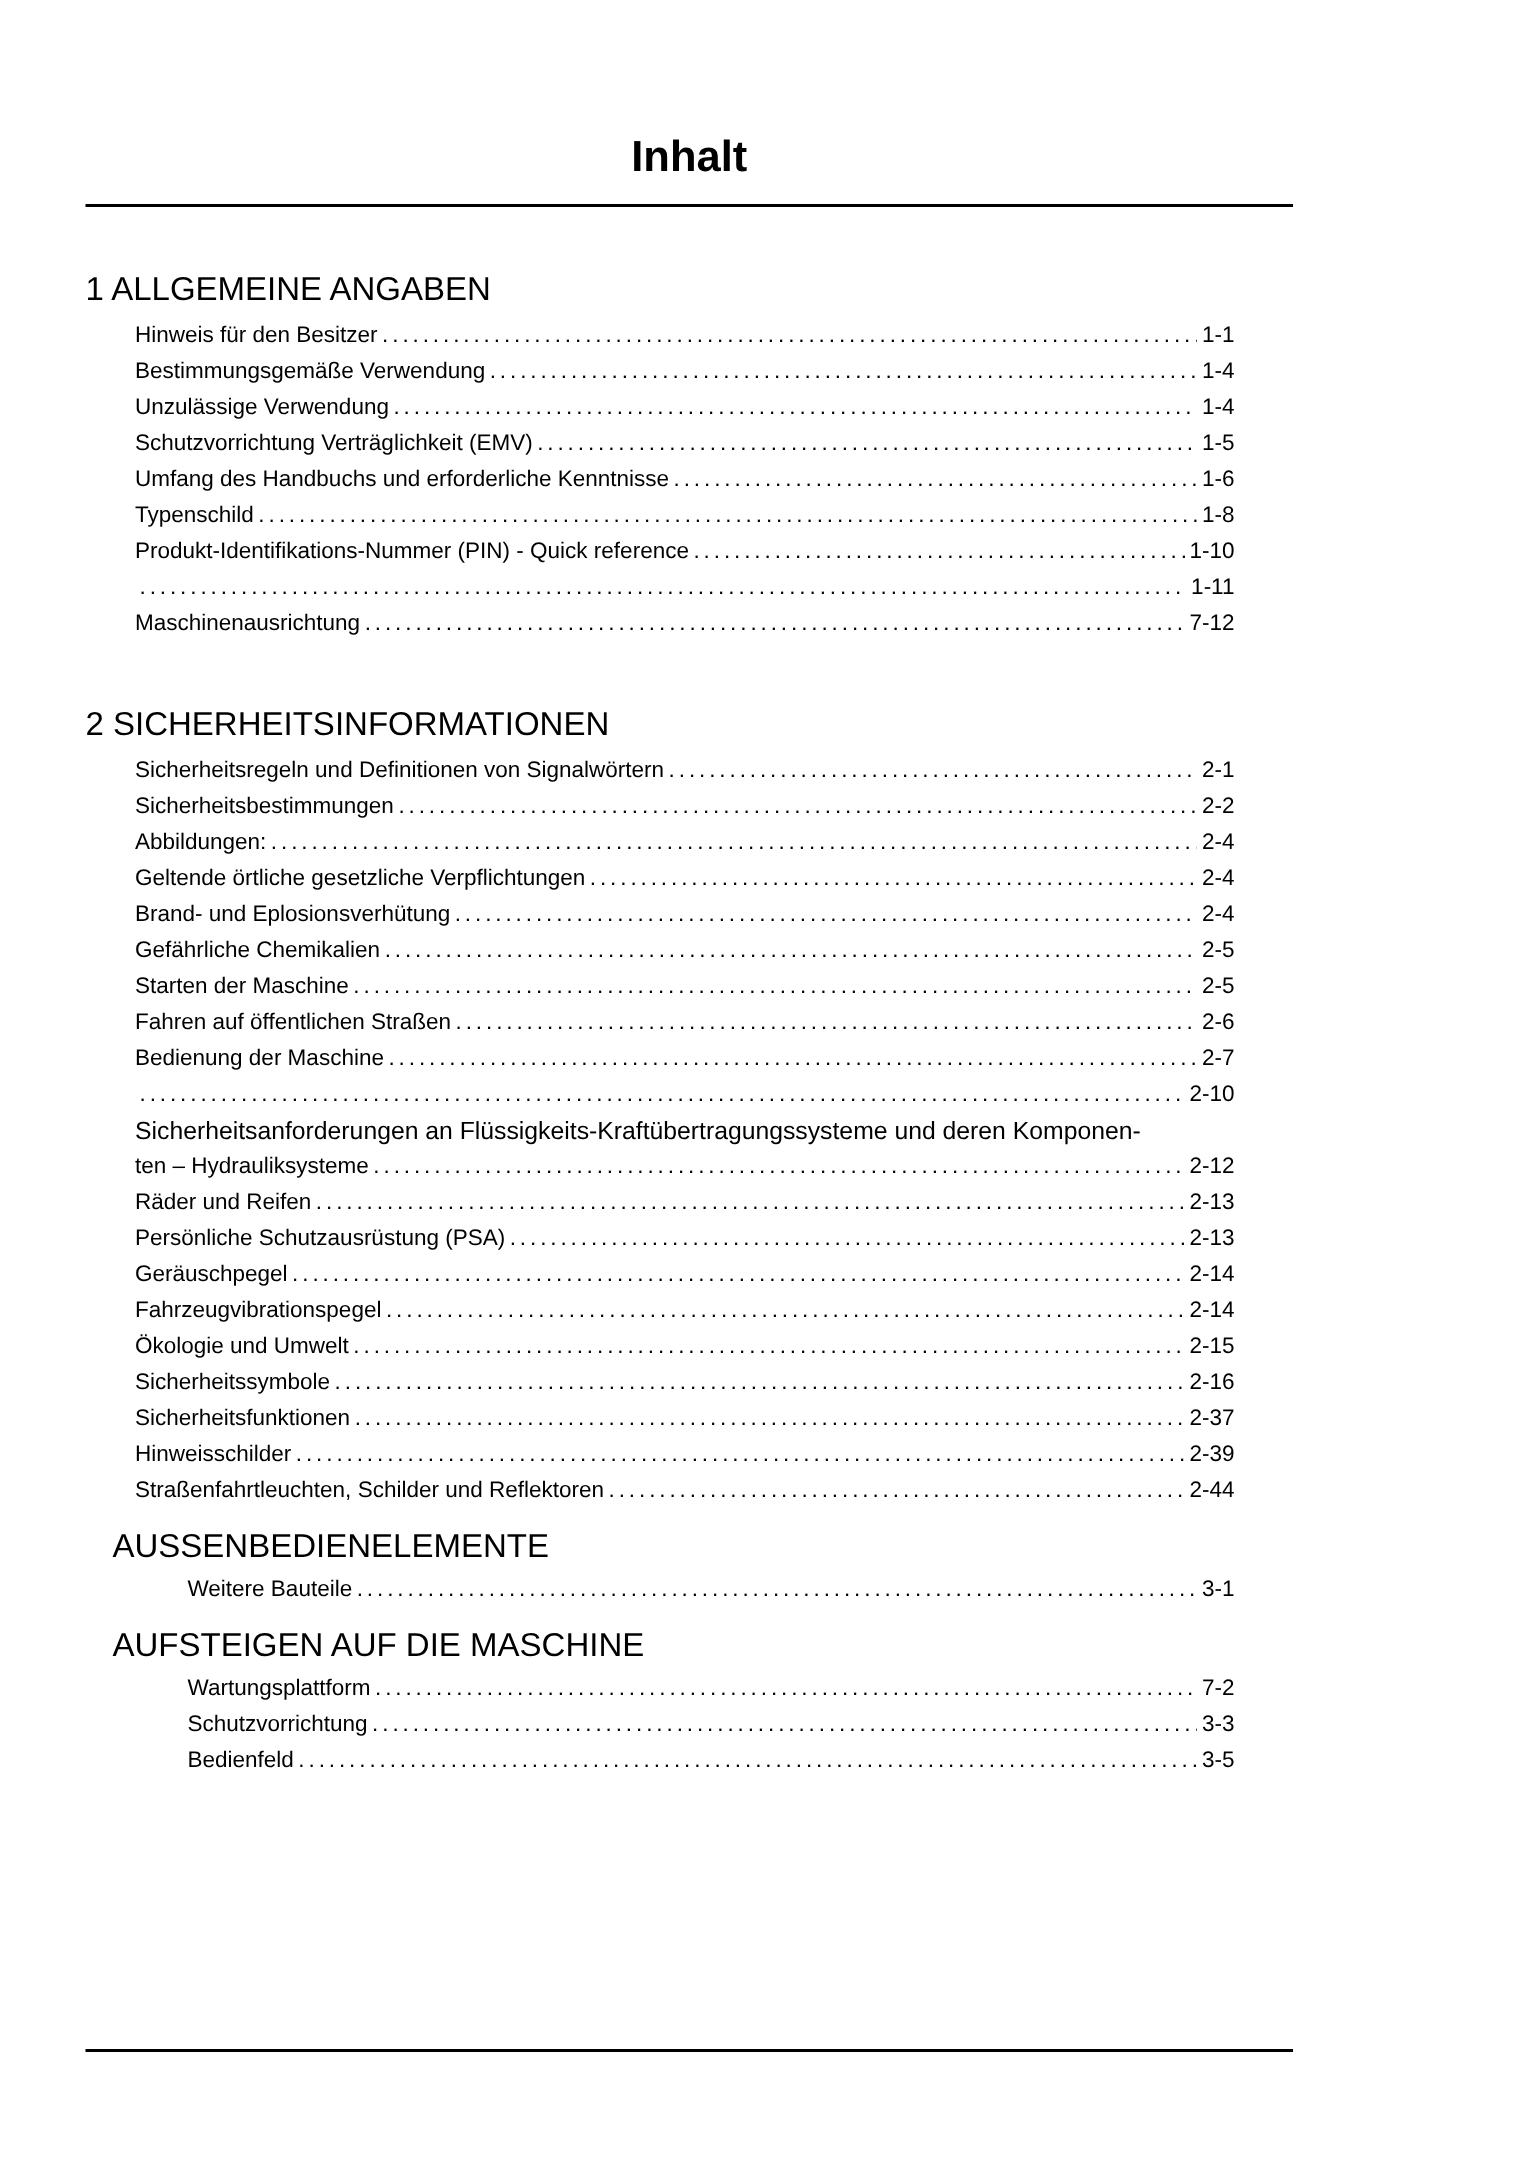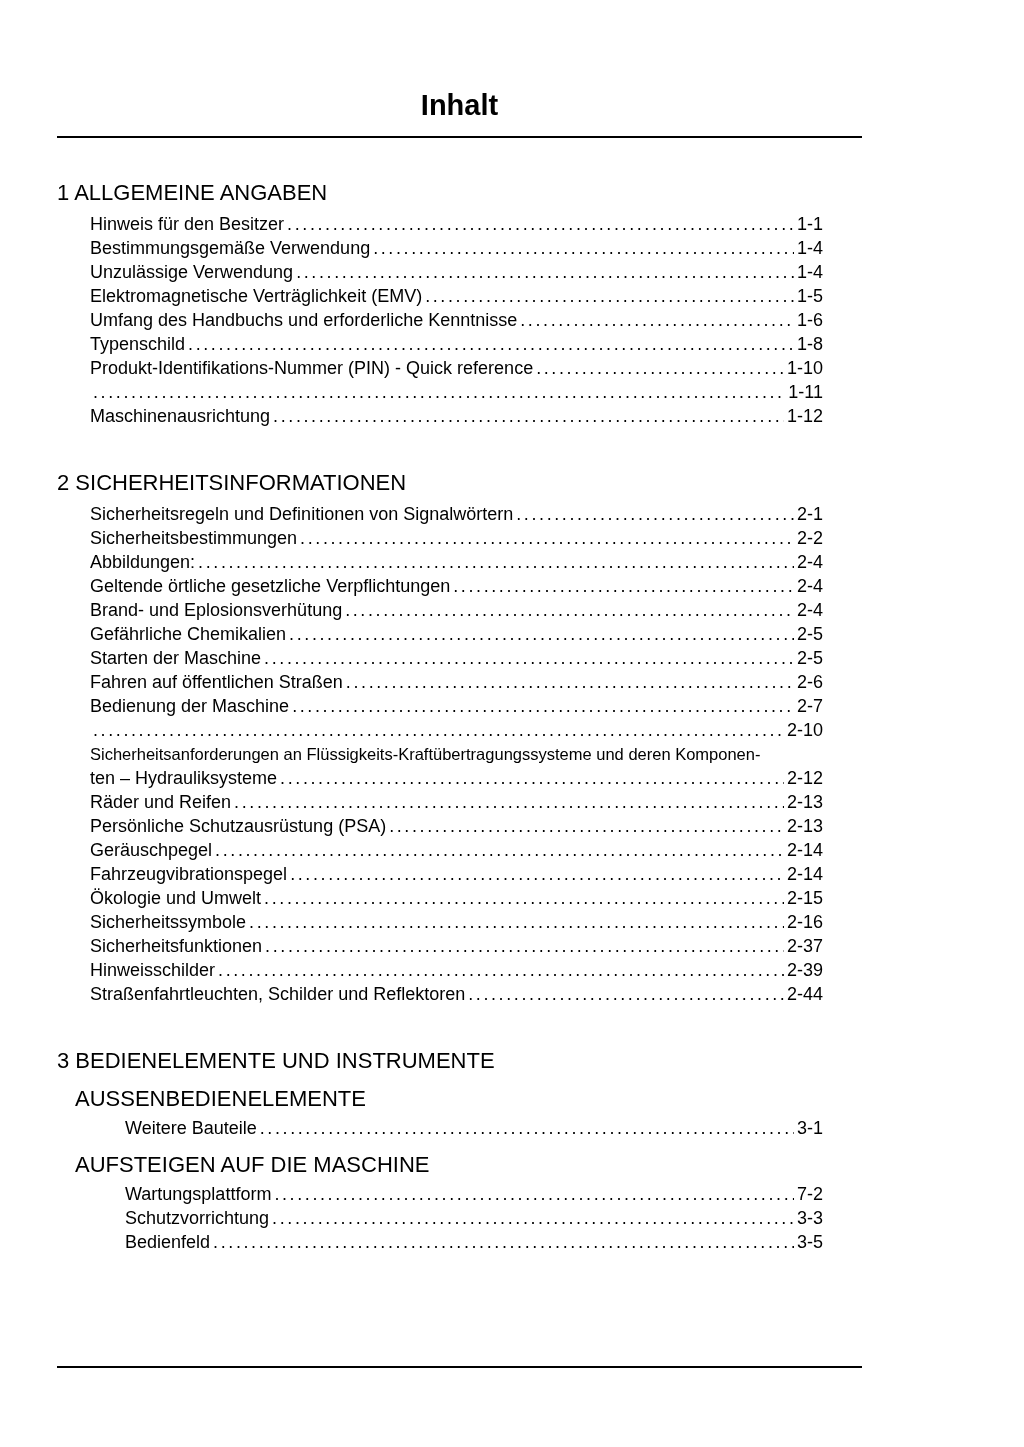--- a/index.html
+++ b/index.html
@@ -44,21 +44,21 @@
   }
   .subsection-heading.extra-space { margin-top: 46px; }
   .entries {
     margin-left: 33px;
     padding-right: 39px;
   }
   .entries-sub { margin-left: 68px; }
   .entry-row {
     display: flex;
     align-items: baseline;
-    font-size: 18px;
+    font-size: 15px;
     line-height: 24px;
     justify-content: center;
   }
   .entry-pre {
     font-size: 16.5px;
     line-height: 24px;
   }
   .entry-title { white-space: nowrap; }
   .leader {
     flex: 1 1 auto;
@@ -102,21 +102,21 @@
             <span class="entry-title">Bestimmungsgemäße Verwendung</span>
             <span class="leader"></span>
             <span class="page-num">1-4</span>
           </div>
           <div class="entry-row">
             <span class="entry-title">Unzulässige Verwendung</span>
             <span class="leader"></span>
             <span class="page-num">1-4</span>
           </div>
           <div class="entry-row">
-            <span class="entry-title">Elektromagnetische Verträglichkeit (EMV)</span>
+            <span class="entry-title">Schutzvorrichtung Verträglichkeit (EMV)</span>
             <span class="leader"></span>
             <span class="page-num">1-5</span>
           </div>
           <div class="entry-row">
             <span class="entry-title">Umfang des Handbuchs und erforderliche Kenntnisse</span>
             <span class="leader"></span>
             <span class="page-num">1-6</span>
           </div>
           <div class="entry-row">
             <span class="entry-title">Typenschild</span>
@@ -128,21 +128,21 @@
             <span class="leader"></span>
             <span class="page-num">1-10</span>
           </div>
           <div class="entry-row">
             <span class="leader"></span>
             <span class="page-num">1-11</span>
           </div>
           <div class="entry-row">
             <span class="entry-title">Maschinenausrichtung</span>
             <span class="leader"></span>
-            <span class="page-num">1-12</span>
+            <span class="page-num">7-12</span>
           </div>
         </div>
       </section>
       <section class="toc-section">
         <div class="section-heading">2 SICHERHEITSINFORMATIONEN</div>
         <div class="entries">
           <div class="entry-row">
             <span class="entry-title">Sicherheitsregeln und Definitionen von Signalwörtern</span>
             <span class="leader"></span>
             <span class="page-num">2-1</span>
@@ -238,21 +238,20 @@
             <span class="page-num">2-39</span>
           </div>
           <div class="entry-row">
             <span class="entry-title">Straßenfahrtleuchten, Schilder und Reflektoren </span>
             <span class="leader"></span>
             <span class="page-num">2-44</span>
           </div>
         </div>
       </section>
       <section class="toc-section">
-        <div class="section-heading">3 BEDIENELEMENTE UND INSTRUMENTE</div>
         <div class="subsection-heading">AUSSENBEDIENELEMENTE</div>
         <div class="entries entries-sub">
           <div class="entry-row">
             <span class="entry-title">Weitere Bauteile</span>
             <span class="leader"></span>
             <span class="page-num">3-1</span>
           </div>
         </div>
         <div class="subsection-heading">AUFSTEIGEN AUF DIE MASCHINE</div>
         <div class="entries entries-sub">

